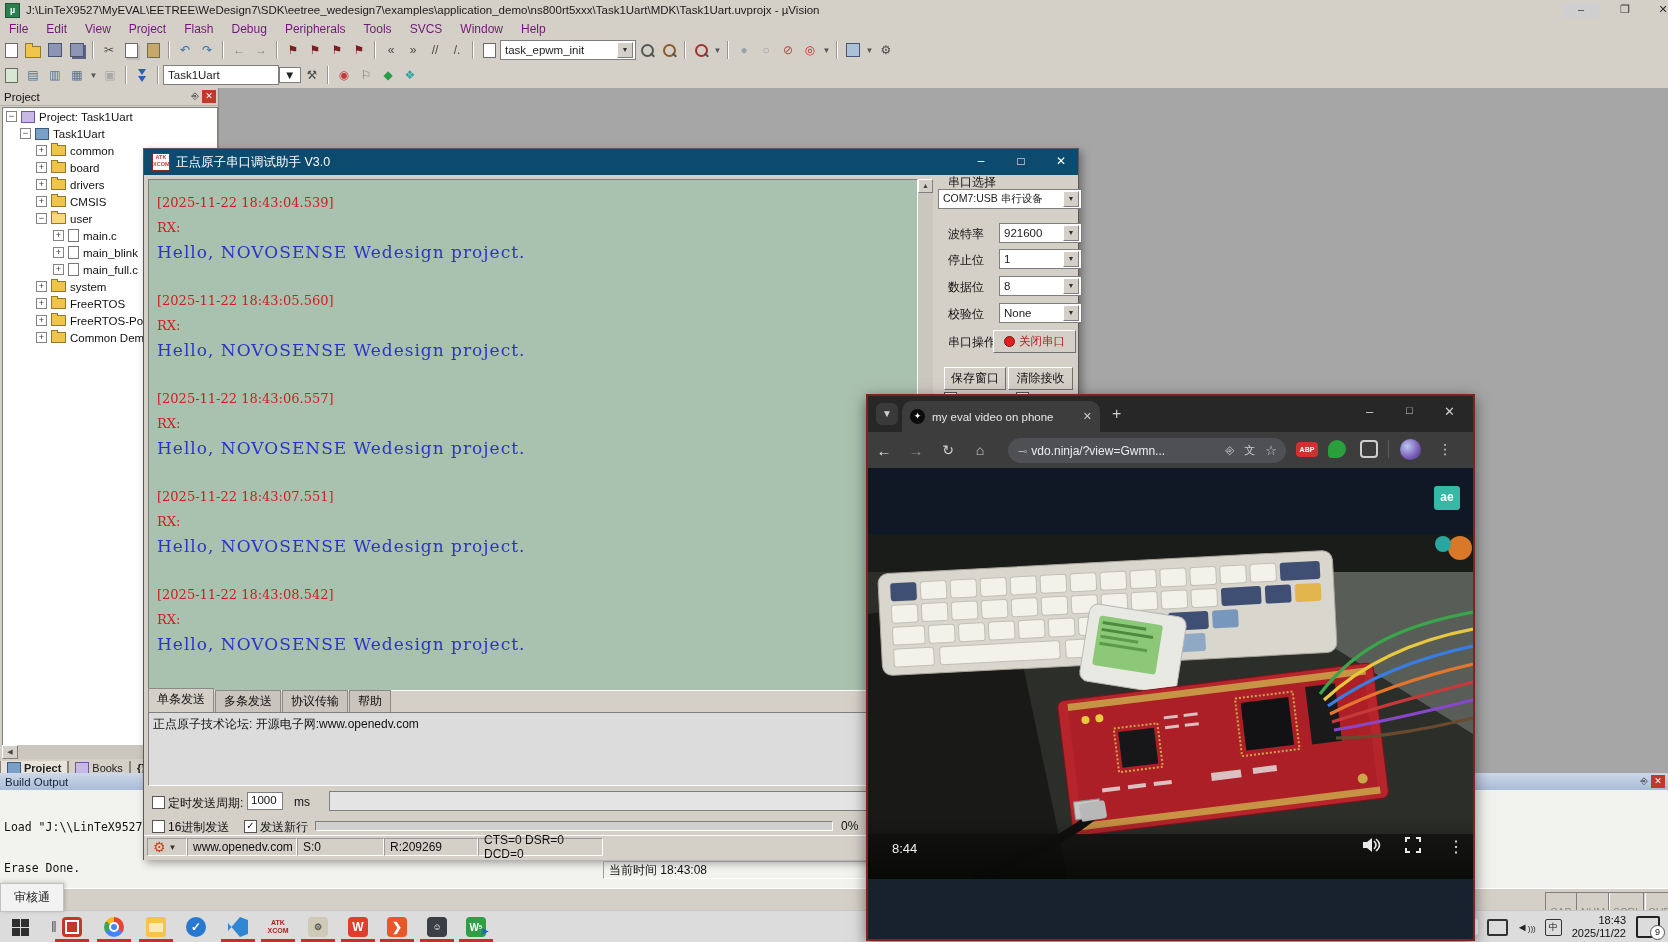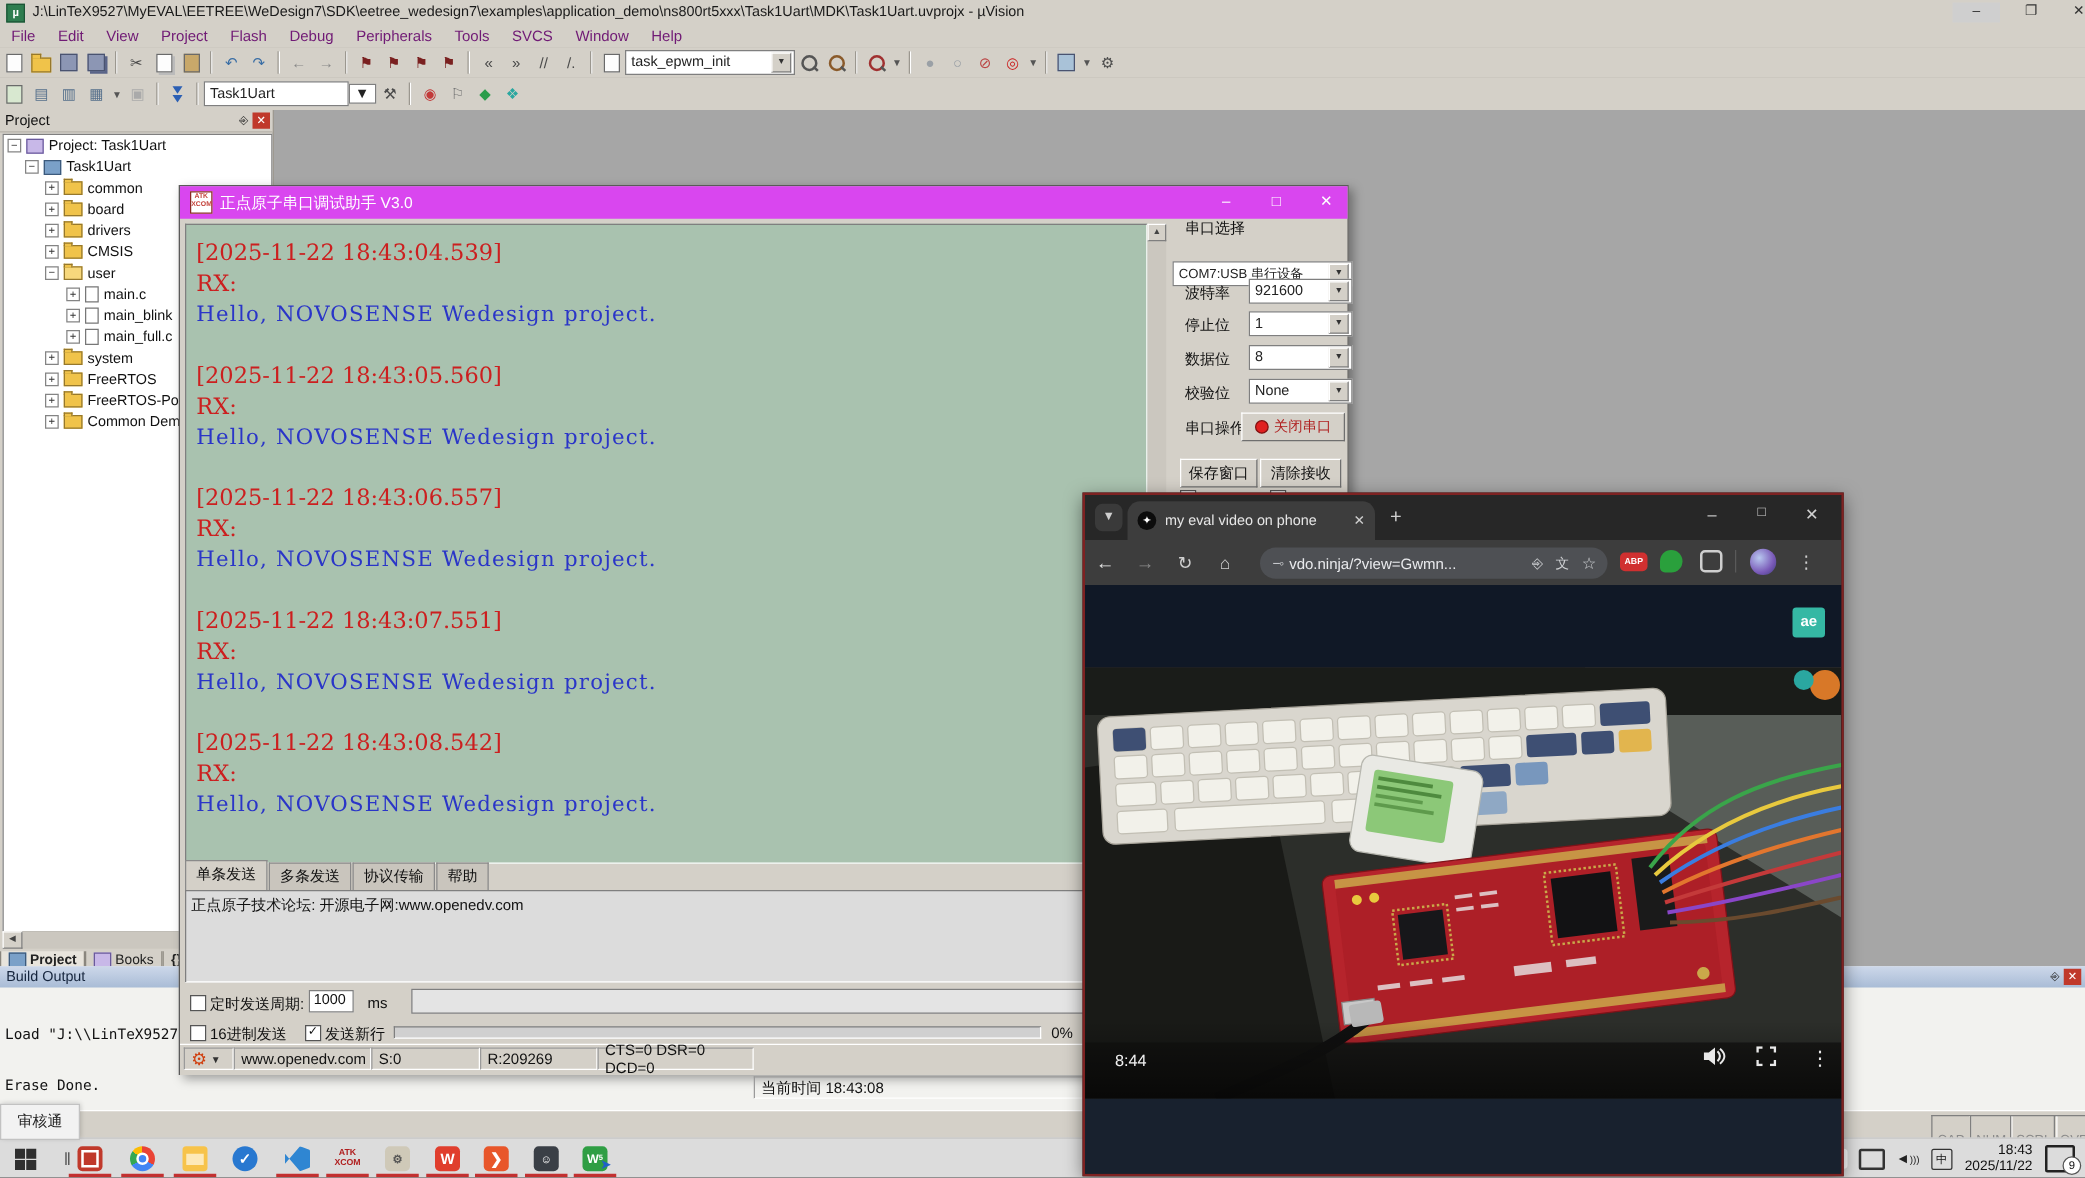--- a/index.html
+++ b/index.html
@@ -67,31 +67,31 @@
     display:flex;align-items:center;font-size:11.5px;color:#15243c;padding-left:5px;box-sizing:border-box;}
   .dockbtn{width:14px;height:13px;font-size:9px;line-height:12px;text-align:center;color:#222;}
   #uv-buildtext{position:absolute;left:4px;top:20px;font-family:"DejaVu Sans Mono",monospace;
     font-size:11.5px;color:#111;line-height:13.8px;white-space:pre;}
   #uv-statusbar{left:0;top:888px;width:1668px;height:22px;background:#d4d0c8;border-top:1px solid #fff;}
   .stflag{position:absolute;top:3px;height:15px;font-size:10.5px;color:#8a8a8a;padding:13px 4px;
     border:1px solid;border-color:#7f7f7f #fff #fff #7f7f7f;}
   
   #serial{left:143px;top:148px;width:934px;height:710px;background:#d4d0c8;
     border:1px solid #5a5a5a;box-shadow:3px 3px 8px rgba(0,0,0,.35);}
-  #ser-title{left:0;top:0;width:100%;height:26px;background:#d946ef;display:flex;align-items:center;}
+  #ser-title{left:0;top:0;width:100%;height:26px;background:#0c4a6e;display:flex;align-items:center;}
   #ser-icon{width:16px;height:16px;background:#fff;border:1px solid #8a2a24;margin:0 6px 0 8px;
     color:#c4443c;font-size:5.5px;font-weight:bold;text-align:center;line-height:7px;}
   #ser-title .t{color:#fff;font-size:12.5px;}
   .ser-ctl{position:absolute;top:4px;width:30px;height:18px;color:#fff;font-size:12px;
     text-align:center;line-height:17px;}
   #ser-recv{left:4px;top:30px;width:770px;height:512px;background:#a9c2af;
     border:1px solid;border-color:#7f7f7f #fff #fff #7f7f7f;overflow:hidden;
     font-family:"DejaVu Serif",serif;padding:10px 0 0 8px;box-sizing:border-box;}
   .rblk{margin-bottom:23px;}
-  .rts,.rrx{color:#cc1f1f;font-size:18px;line-height:25px;}
+  .rts,.rrx{color:#cc1f1f;font-size:13px;line-height:25px;}
   .rmsg{color:#2a35c8;font-size:17px;line-height:25px;letter-spacing:1px;}
   #ser-vscroll{left:774px;top:30px;width:15px;height:512px;background:#cbc7bf;}
   
   .slabel{position:absolute;font-size:12px;color:#111;left:804px;}
   .scombo{position:absolute;left:855px;width:75px;height:18px;}
   .sbtn{position:absolute;height:21px;background:#d4d0c8;border:1px solid;
     border-color:#fff #6f6f6f #6f6f6f #fff;font-size:12px;color:#111;
     display:flex;align-items:center;justify-content:center;}
   
   #ser-tabs{left:4px;top:542px;width:926px;height:21px;display:flex;align-items:flex-end;font-size:12px;color:#111;}
@@ -506,21 +506,21 @@
         <div class="rts">[2025-11-22 18:43:08.542]</div>
         <div class="rrx">RX:</div>
         <div class="rmsg">Hello, NOVOSENSE Wedesign project.</div>
       </div>
     </div>
     <div class="abs" id="ser-vscroll">
       <div class="scrbtn" style="width:13px;">▲</div>
     </div>
 
     <span class="slabel" style="top:25px;">串口选择</span>
-    <span class="combo abs" style="left:794px;top:60px;width:136px;">
+    <span class="combo abs" style="left:794px;top:40px;width:136px;">
       <span style="font-size:10.5px;">COM7:USB 串行设备</span>
       <span class="arr">▼</span>
     </span>
     <span class="slabel" style="top:77px;">波特率</span>
     <span class="combo scombo" style="top:74px;">
       <span>921600</span>
       <span class="arr">▼</span>
     </span>
     <span class="slabel" style="top:103px;">停止位</span>
     <span class="combo scombo" style="top:100px;">

